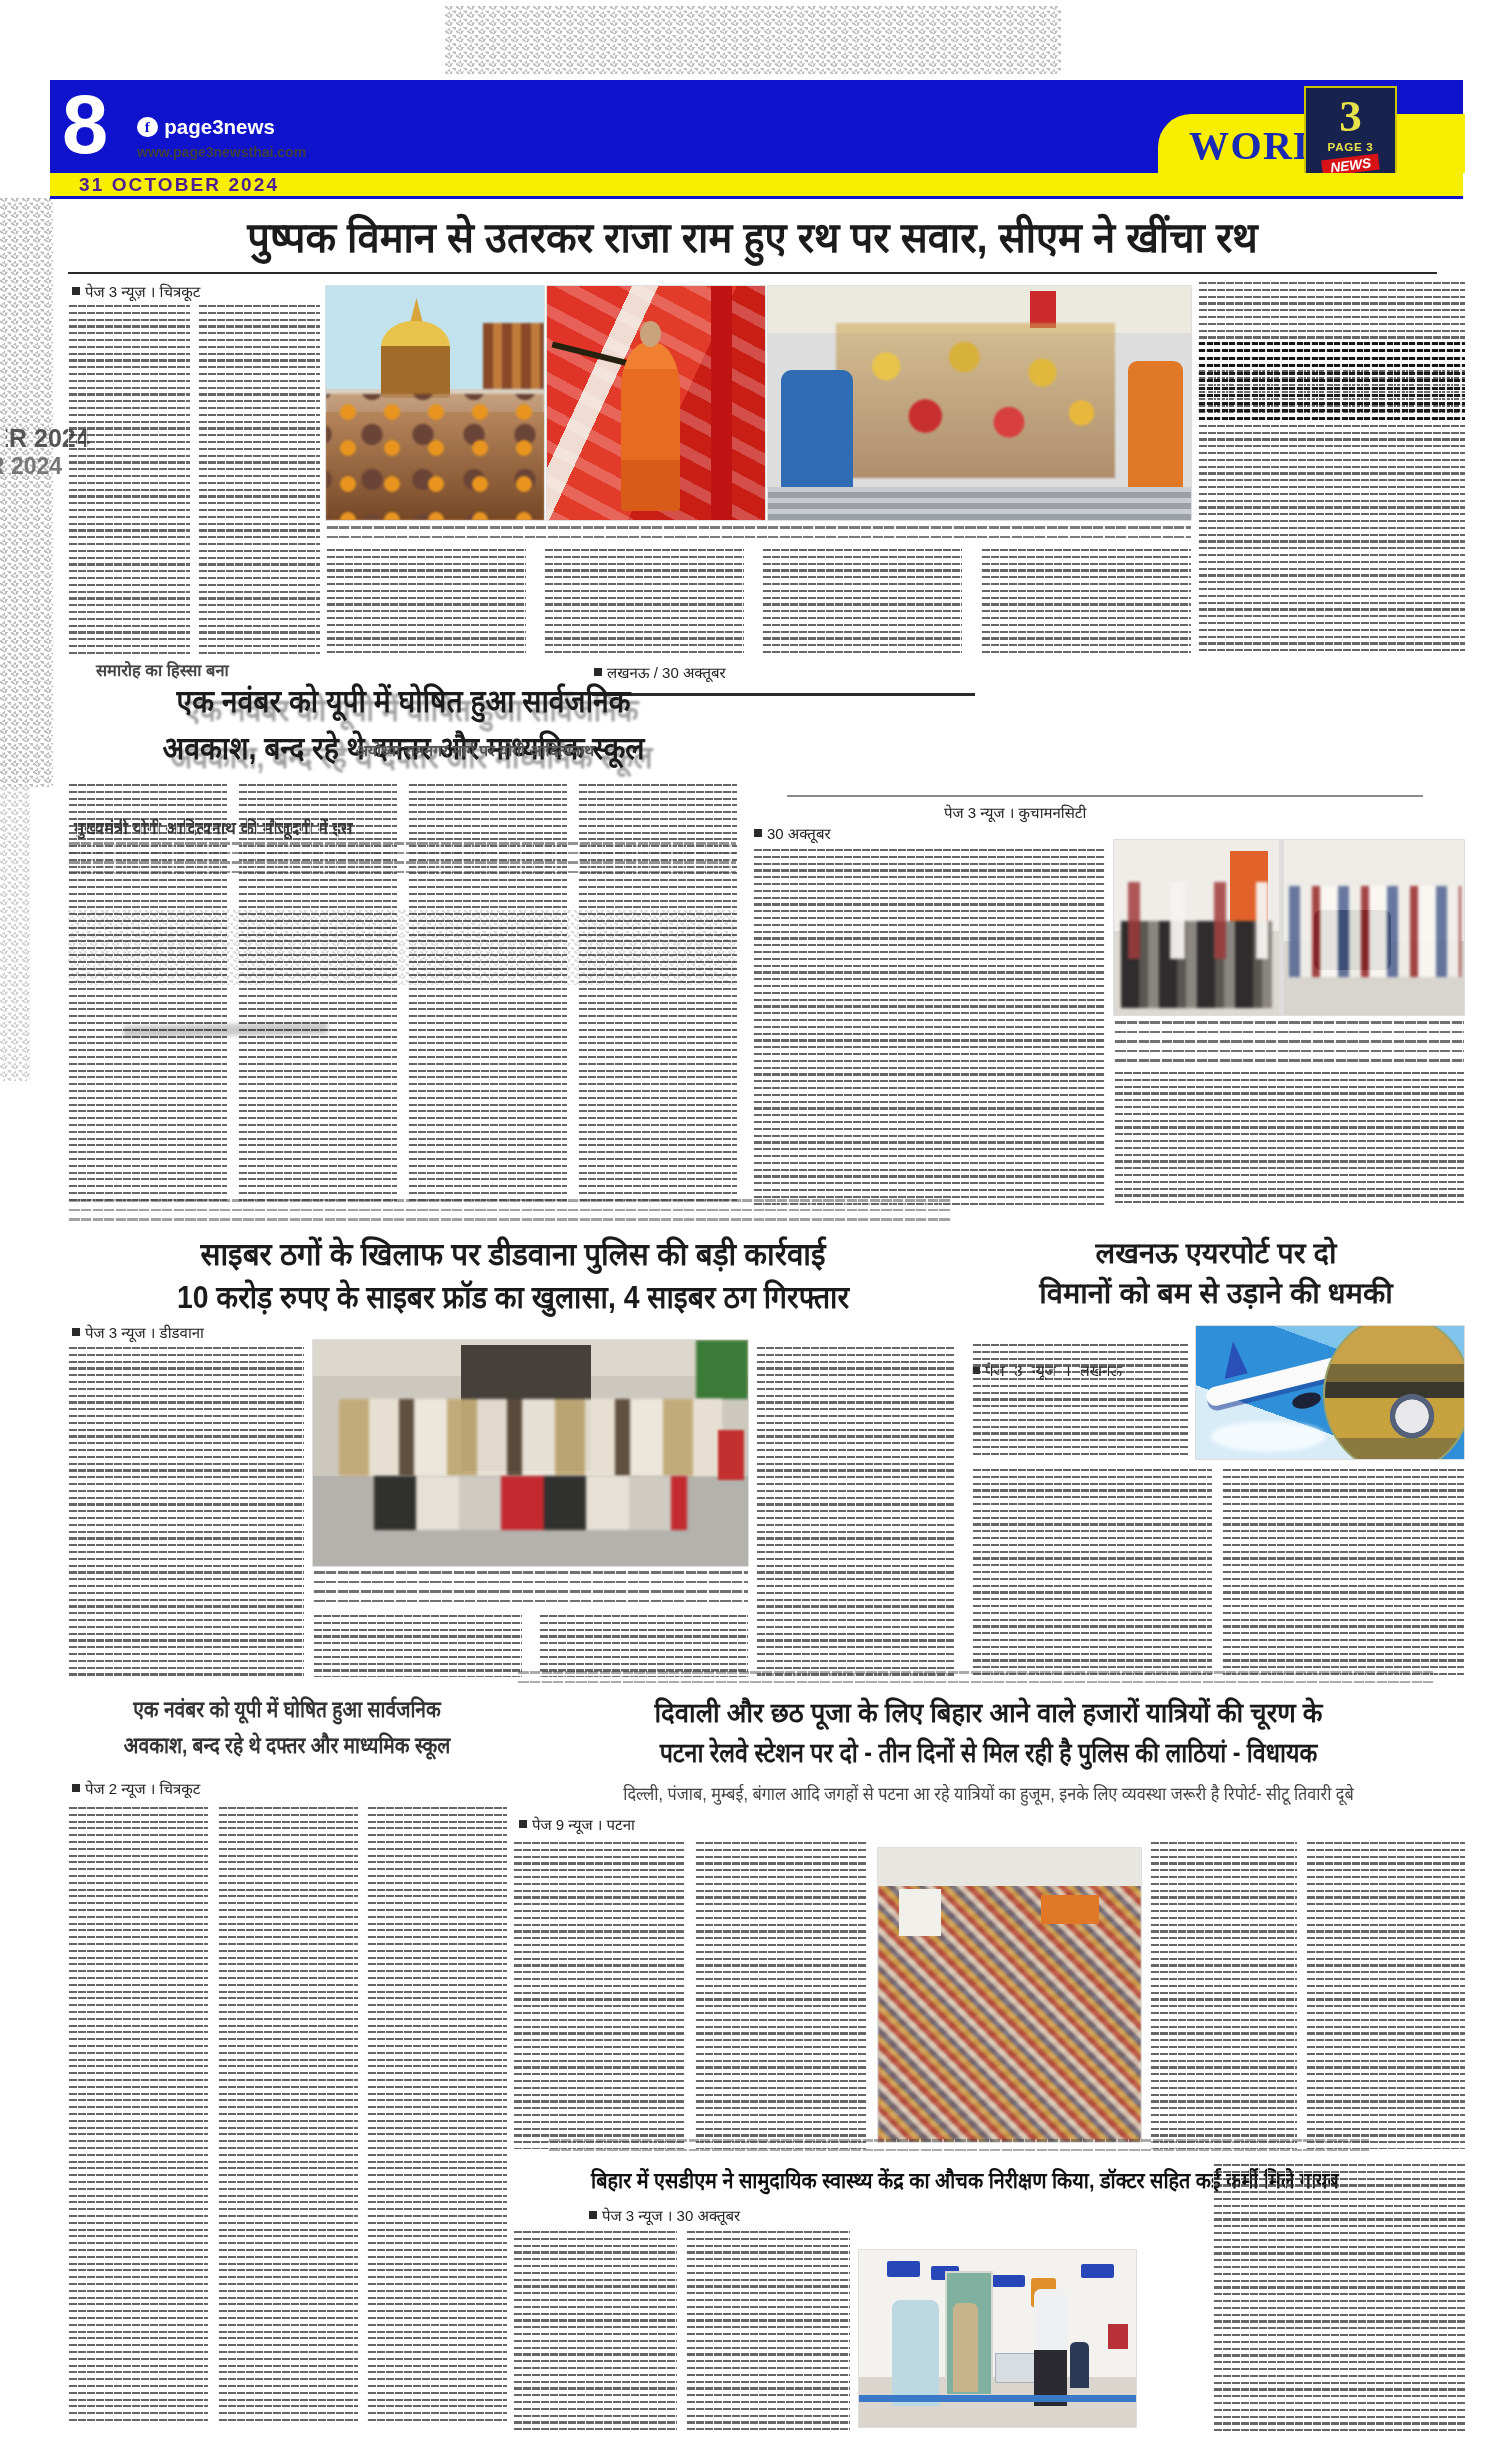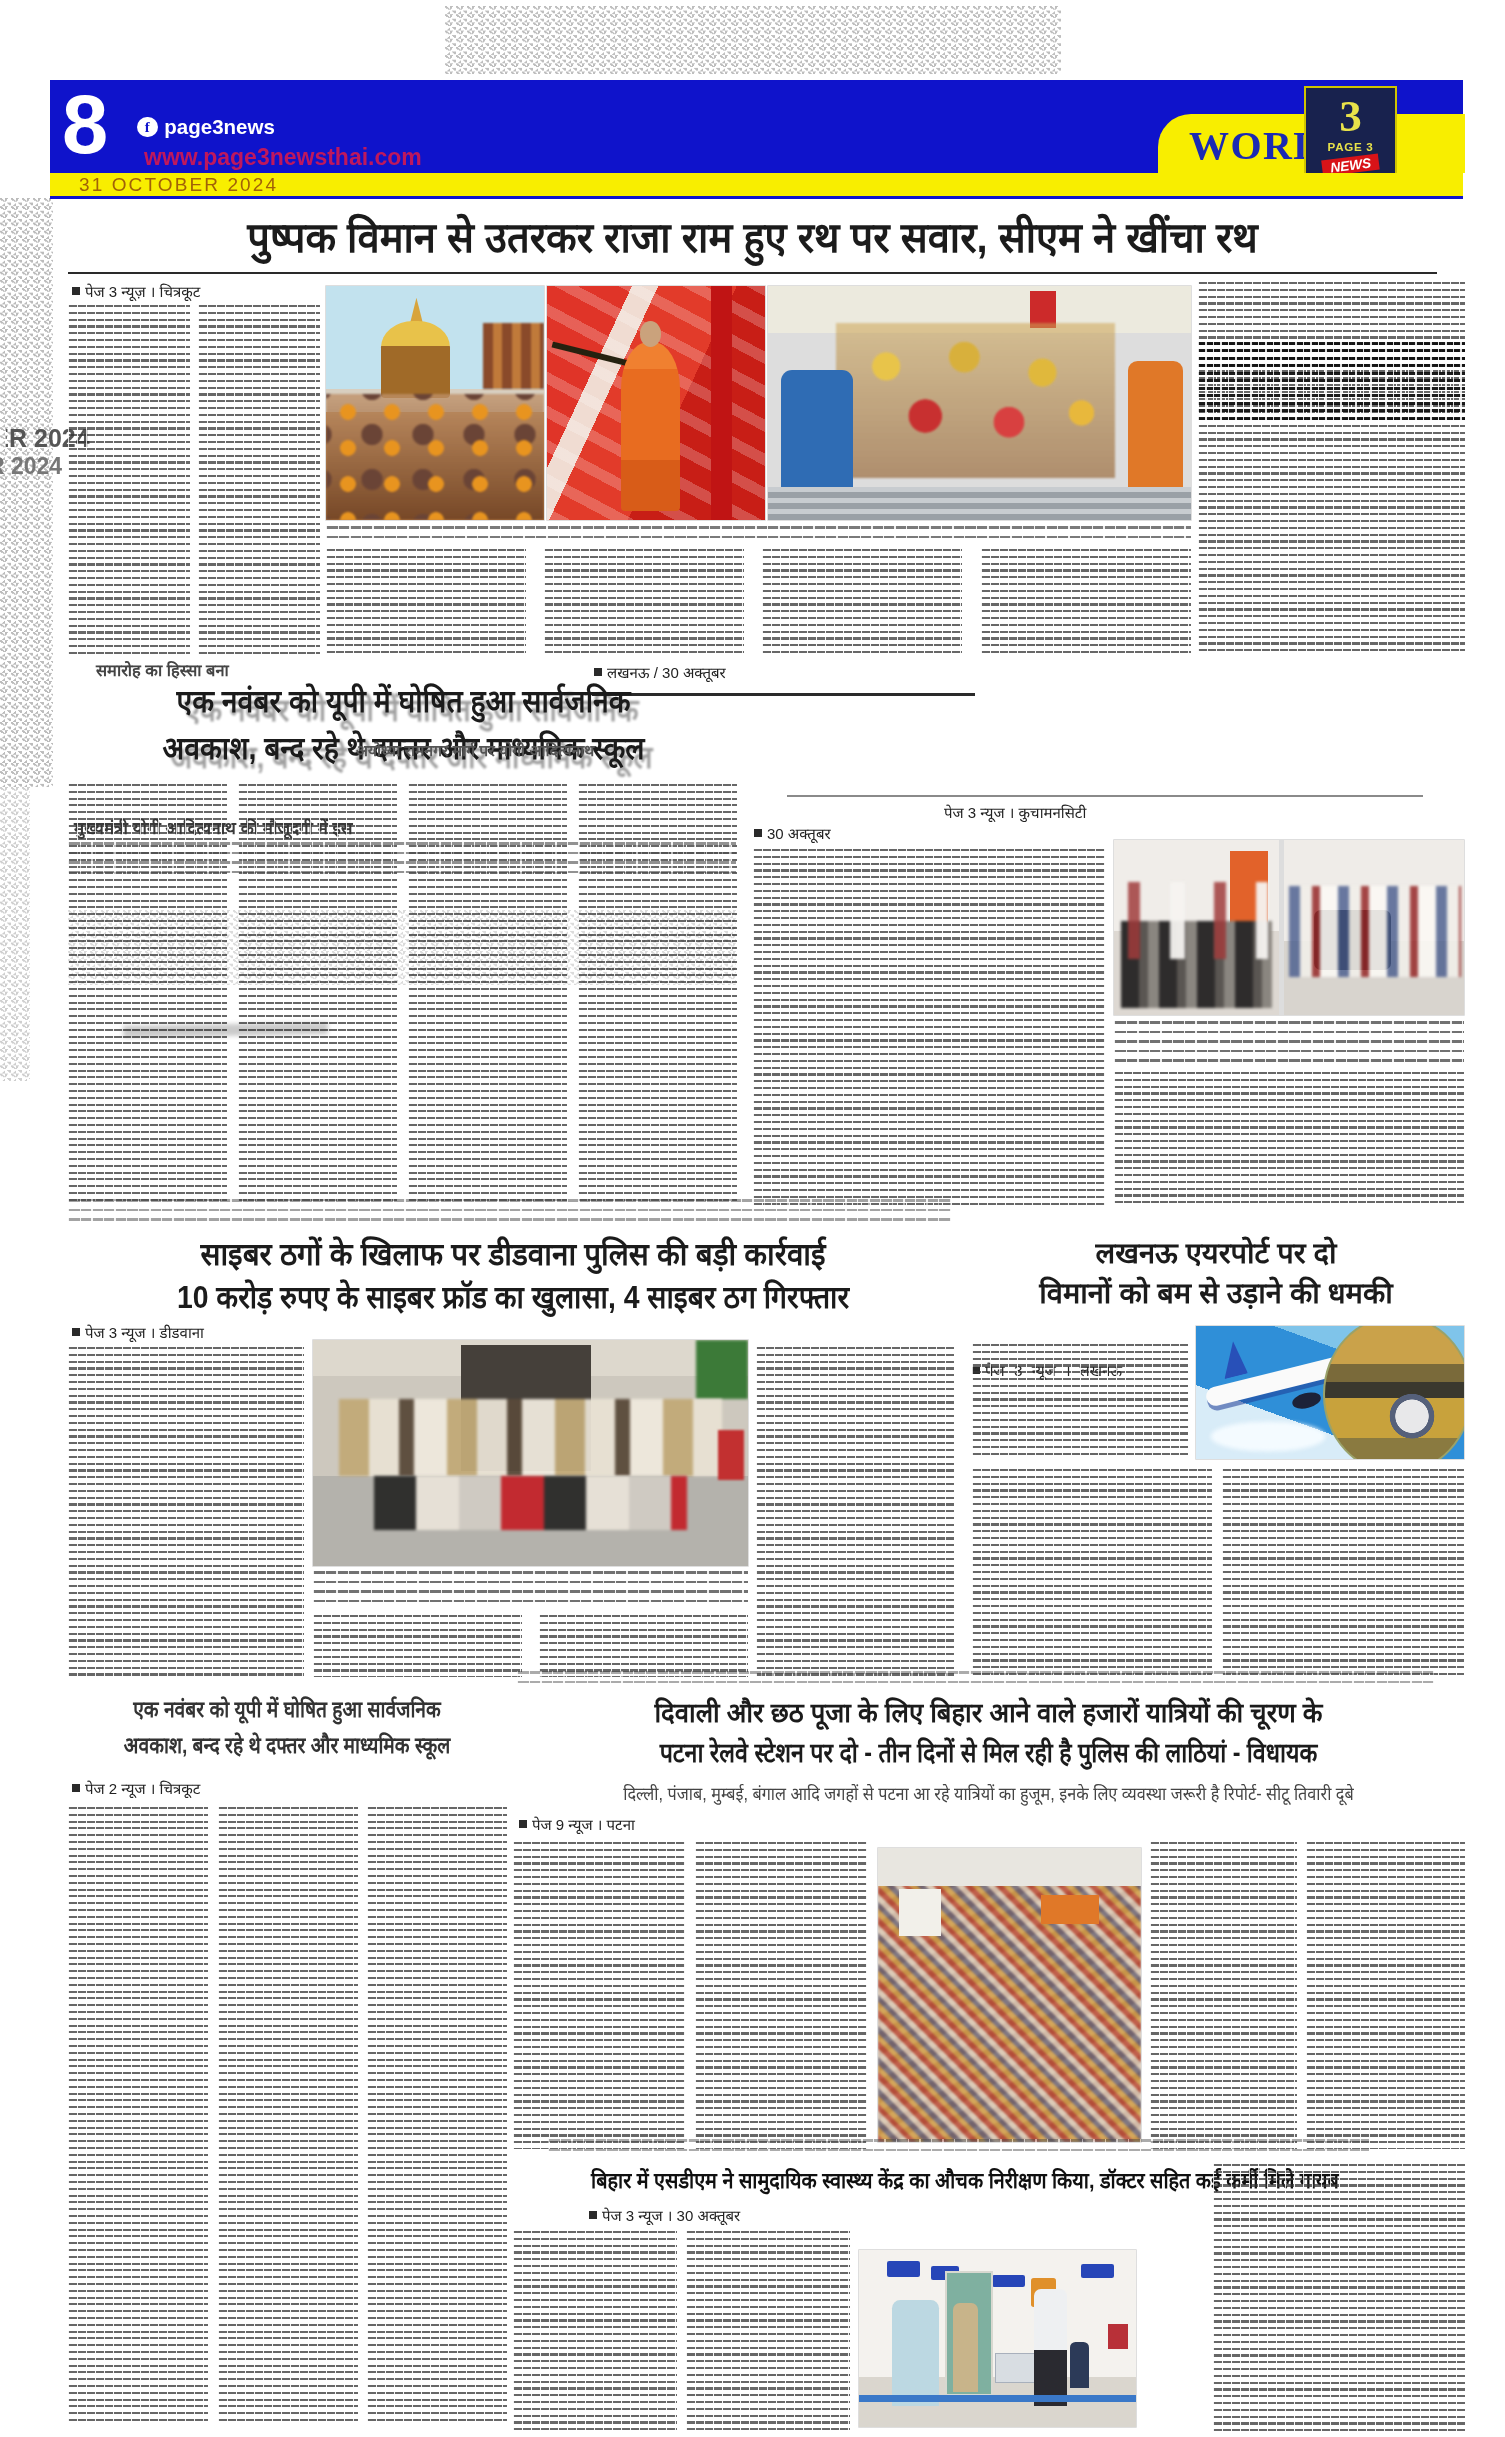--- a/index.html
+++ b/index.html
@@ -7,34 +7,34 @@
         font-family:"Liberation Sans","DejaVu Sans",sans-serif;color:#111;}
   .abs{position:absolute;}
 
   
   .banner{background:#0f13cb;}
   .pagenum{color:#fff;font-weight:800;font-size:83px;line-height:1;}
   .fbrow{color:#fff;font-weight:700;font-size:20.5px;display:flex;align-items:center;gap:6.8px;}
   .fbicon{width:20.5px;height:20.5px;border-radius:50%;background:#fff;color:#0f13cb;
           font-weight:800;font-size:15px;display:flex;align-items:center;justify-content:center;
           font-family:"Liberation Serif",serif;}
-  .url{color:#be185d;font-weight:700;font-size:23px;margin-left:7px;}
+  .url{color:#404040;font-weight:700;font-size:14px;}
   .masthead{color:#fff;font-family:"DejaVu Serif","Liberation Serif",serif;font-weight:700;
             font-size:66px;line-height:1;white-space:nowrap;text-align:center;}
   .masthead .m3{color:#f2e200;font-size:74px;position:relative;}
   .redflag{display:inline-block;width:15px;height:22px;background:#e8100c;vertical-align:top;margin-right:-5.5px;}
   .worldtab{background:#f8ee00;border-top-left-radius:33px;}
   .worldtxt{color:#1b2ab2;font-family:"Liberation Serif",serif;font-weight:900;font-size:40px;letter-spacing:1.4px;}
   .logobox{background:#18224e;border:2.1px solid #cfc400;display:flex;flex-direction:column;align-items:center;justify-content:flex-start;}
   .logo3{color:#e8e24a;font-weight:800;font-size:45px;line-height:1;margin-top:5.5px;font-family:"Liberation Serif",serif;}
   .logop3{color:#e8e24a;font-weight:700;font-size:11.6px;letter-spacing:0.7px;margin-top:1.4px;}
   .logonews{background:#d81318;color:#fff;font-style:italic;font-weight:800;font-size:13.7px;
             padding:0.7px 8.2px;transform:rotate(-7deg);margin-top:4.1px;}
   .datestrip{background:#f8ee00;}
-  .datetxt{color:#a16207;font-weight:400;font-size:19px;letter-spacing:2.1px;filter:blur(0.4px);text-align:center;}
+  .datetxt{color:#4c1d95;font-weight:700;font-size:19px;letter-spacing:2.1px;filter:blur(0.4px);text-align:center;}
 
   
   .hl{font-weight:800;color:#1b1b1b;text-align:center;filter:blur(0.3px);}
   .fit{white-space:nowrap;}
   .by{font-size:15px;color:#222;display:flex;align-items:center;gap:5.5px;filter:blur(0.2px);}
   .sq{display:inline-block;width:7.5px;height:7.5px;background:#2a2a2a;flex:0 0 auto;}
   .hr{background:#2a2a2a;}
   .ghostline{color:#333;filter:blur(0.6px);white-space:nowrap;font-weight:700;}
   .echo{opacity:.42;filter:blur(1.1px);}
 

